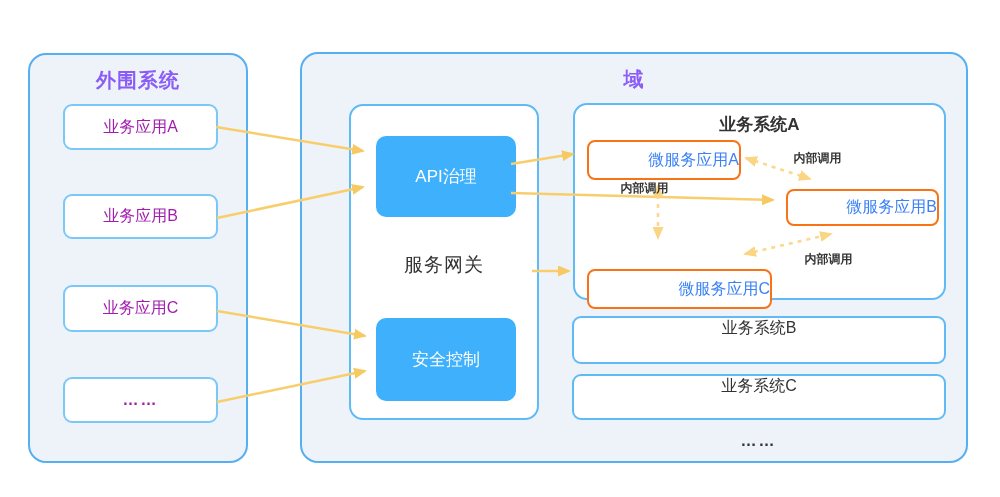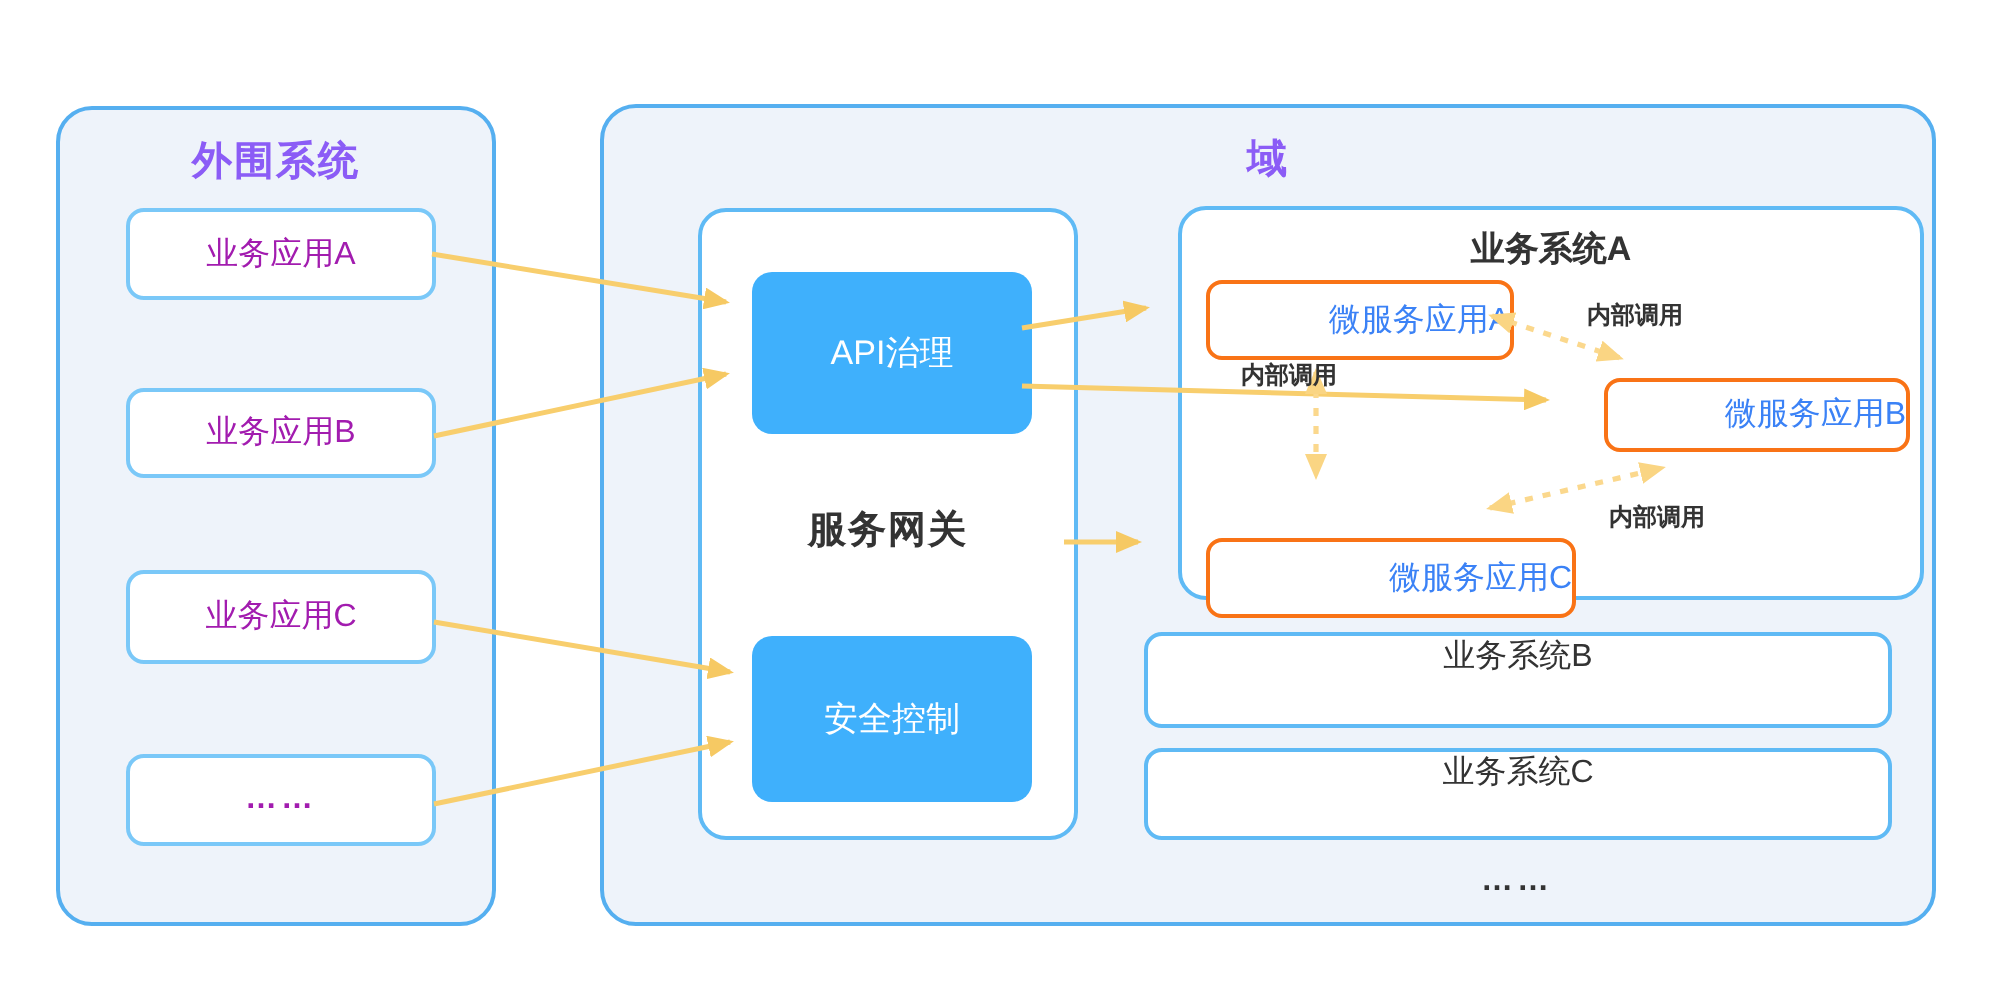--- a/index.html
+++ b/index.html
@@ -16,29 +16,29 @@
 
   
   .wbox{position:absolute;background:#ffffff;border:2px solid #7AC8F8;border-radius:9px;
         display:flex;align-items:center;justify-content:center;font-size:16px;color:#a21caf;}
   .wbox.dots{font-weight:bold;letter-spacing:2px;}
 
   
   .gateway{position:absolute;left:47px;top:50px;width:190px;height:316px;background:#ffffff;
            border:2px solid #5FBAF5;border-radius:14px;}
   .gateway-title{position:absolute;left:0;top:146px;width:100%;text-align:center;
-                 font-size:19px;font-weight:bold;color:#333;letter-spacing:1px;}
+                 font-size:19px;font-weight:normal;color:#333;letter-spacing:1px;}
   .bluebox{position:absolute;left:25px;width:140px;background:#3FB0FC;border-radius:10px;
            display:flex;align-items:center;justify-content:center;color:#ffffff;font-size:17px;}
   .bluebox-api{top:30px;height:81px;}
   .bluebox-sec{top:212px;height:83px;}
 
   
   .system-a{position:absolute;left:271px;top:49px;width:373px;height:197px;background:#ffffff;
-            border:2px solid #5FBAF5;border-radius:14px;margin-left:16px;}
+            border:2px solid #5FBAF5;border-radius:14px;}
   .system-a-title{position:absolute;top:8px;left:0;width:100%;text-align:center;
                   font-size:17px;font-weight:bold;color:#333;}
   .svc{position:absolute;background:#ffffff;border:2px solid #f97316;border-radius:8px;
        display:flex;align-items:center;justify-content:flex-end;font-size:16px;color:#3b82f6;}
   .svc-a{left:12px;top:35px;width:154px;height:40px;}
   .svc-b{left:211px;top:84px;width:153px;height:37px;}
   .svc-c{left:12px;top:164px;width:185px;height:40px;}
 
   
   .sysbox{position:absolute;left:270px;width:374px;background:#ffffff;border:2px solid #5FBAF5;

